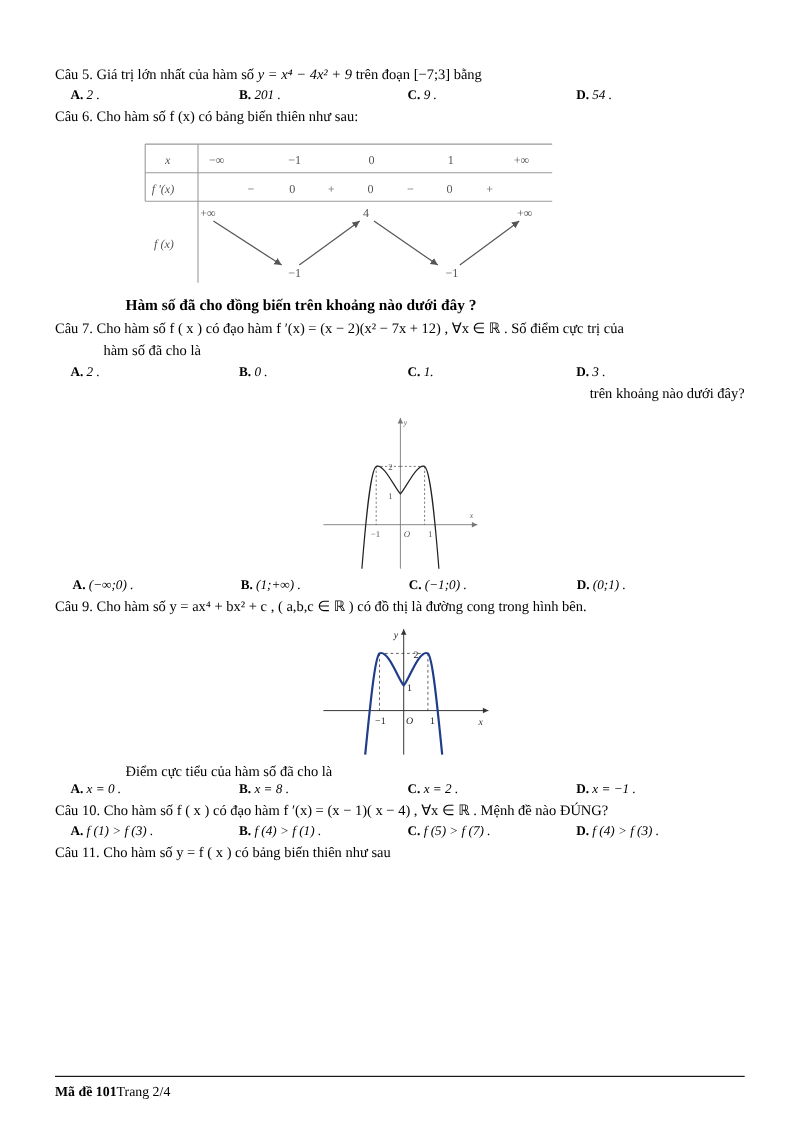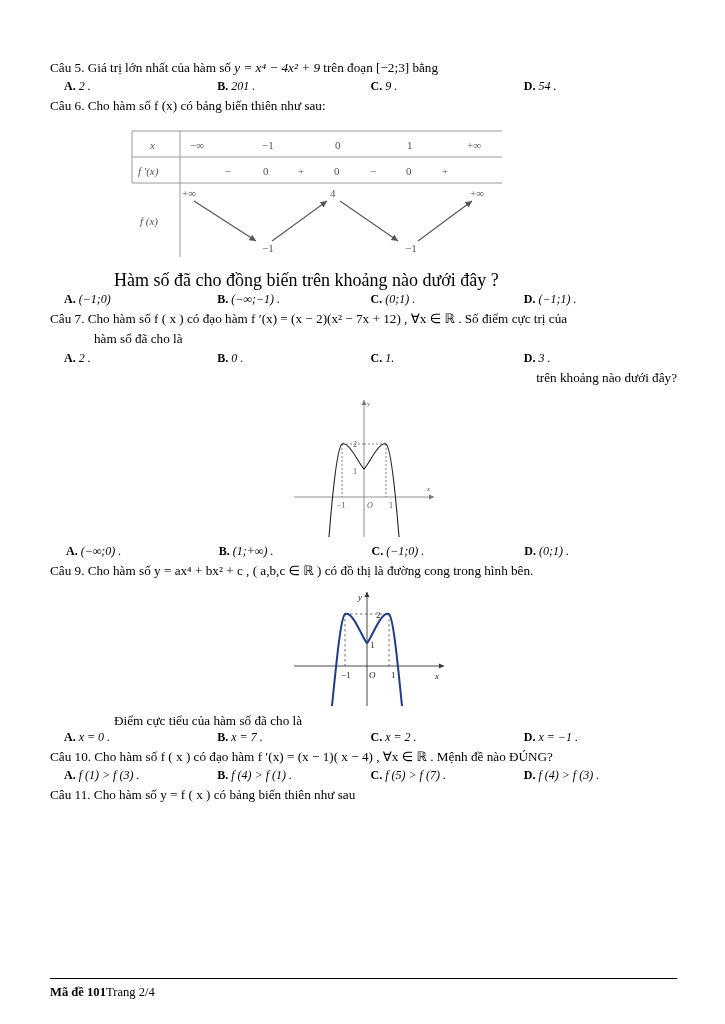--- a/index.html
+++ b/index.html
@@ -43,36 +43,36 @@
     right: 48px;
     bottom: 24px;
     border-top: 1px solid #000;
     padding-top: 6px;
     display: flex;
     font-size: 12.6px;
     font-weight: bold;
   }
   .footer .right { font-weight: normal; }
   .vtable-wrap { margin: 10px 0 4px 0; padding-left: 72px; }
-  .prompt { padding-left: 64px; font-size: 18px; margin-top: 4px; }
+  .prompt { padding-left: 64px; font-size: 14px; margin-top: 4px; font-weight: bold; }
   .prompt2 { padding-left: 64px; font-size: 13.2px; margin-top: 2px; }
   svg text { font-family: "Liberation Serif", serif; }
   .graph-wrap { display: flex; justify-content: center; margin: 4px 0 2px 0; }
 </style>
 </head>
 <body>
 
 <div class="page">
 
   <div class="q">
     <div class="qline">
       <span class="qlabel">Câu 5.</span>
       <span>Giá trị lớn nhất của hàm số</span>
       <span class="math">y = x⁴ − 4x² + 9</span>
-      <span>trên đoạn [−2;3] bằng</span>
+      <span>trên đoạn [−7;3] bằng</span>
     </div>
     <div class="answers">
       <div class="ans">
         <b>A.</b>
         <span class="math">2 .</span>
       </div>
       <div class="ans">
         <b>B.</b>
         <span class="math">201 .</span>
       </div>
@@ -133,38 +133,20 @@
         </defs>
         <line x1="72" y1="74" x2="134" y2="114" stroke="#555" stroke-width="1.1" marker-end="url(#arrHead)"></line>
         <line x1="150" y1="114" x2="205" y2="74" stroke="#555" stroke-width="1.1" marker-end="url(#arrHead)"></line>
         <line x1="218" y1="74" x2="276" y2="114" stroke="#555" stroke-width="1.1" marker-end="url(#arrHead)"></line>
         <line x1="296" y1="114" x2="350" y2="74" stroke="#555" stroke-width="1.1" marker-end="url(#arrHead)"></line>
       </svg>
     </div>
 
     <div class="prompt">Hàm số đã cho đồng biến trên khoảng nào dưới đây ?</div>
 
-    <div class="answers">
-      <div class="ans">
-        <b>A.</b>
-        <span class="math">(−1;0)</span>
-      </div>
-      <div class="ans">
-        <b>B.</b>
-        <span class="math">(−∞;−1) .</span>
-      </div>
-      <div class="ans">
-        <b>C.</b>
-        <span class="math">(0;1)   .</span>
-      </div>
-      <div class="ans">
-        <b>D.</b>
-        <span class="math">(−1;1)   .</span>
-      </div>
-    </div>
   </div>
 
   <div class="q">
     <div class="qline">
       <span class="qlabel">Câu 7.</span>
       <span>Cho hàm số  f ( x )  có đạo hàm  f ′(x) = (x − 2)(x² − 7x + 12) , ∀x ∈ ℝ . Số điểm cực trị của</span>
     </div>
     <div class="qline sub-indent">hàm số đã cho là</div>
     <div class="answers">
       <div class="ans">
@@ -263,21 +245,21 @@
 
     <div class="prompt2">Điểm cực tiểu của hàm số đã cho là</div>
 
     <div class="answers">
       <div class="ans">
         <b>A.</b>
         <span class="math">x = 0 .</span>
       </div>
       <div class="ans">
         <b>B.</b>
-        <span class="math">x = 7 .</span>
+        <span class="math">x = 8 .</span>
       </div>
       <div class="ans">
         <b>C.</b>
         <span class="math">x = 2 .</span>
       </div>
       <div class="ans">
         <b>D.</b>
         <span class="math">x = −1 .</span>
       </div>
     </div>

